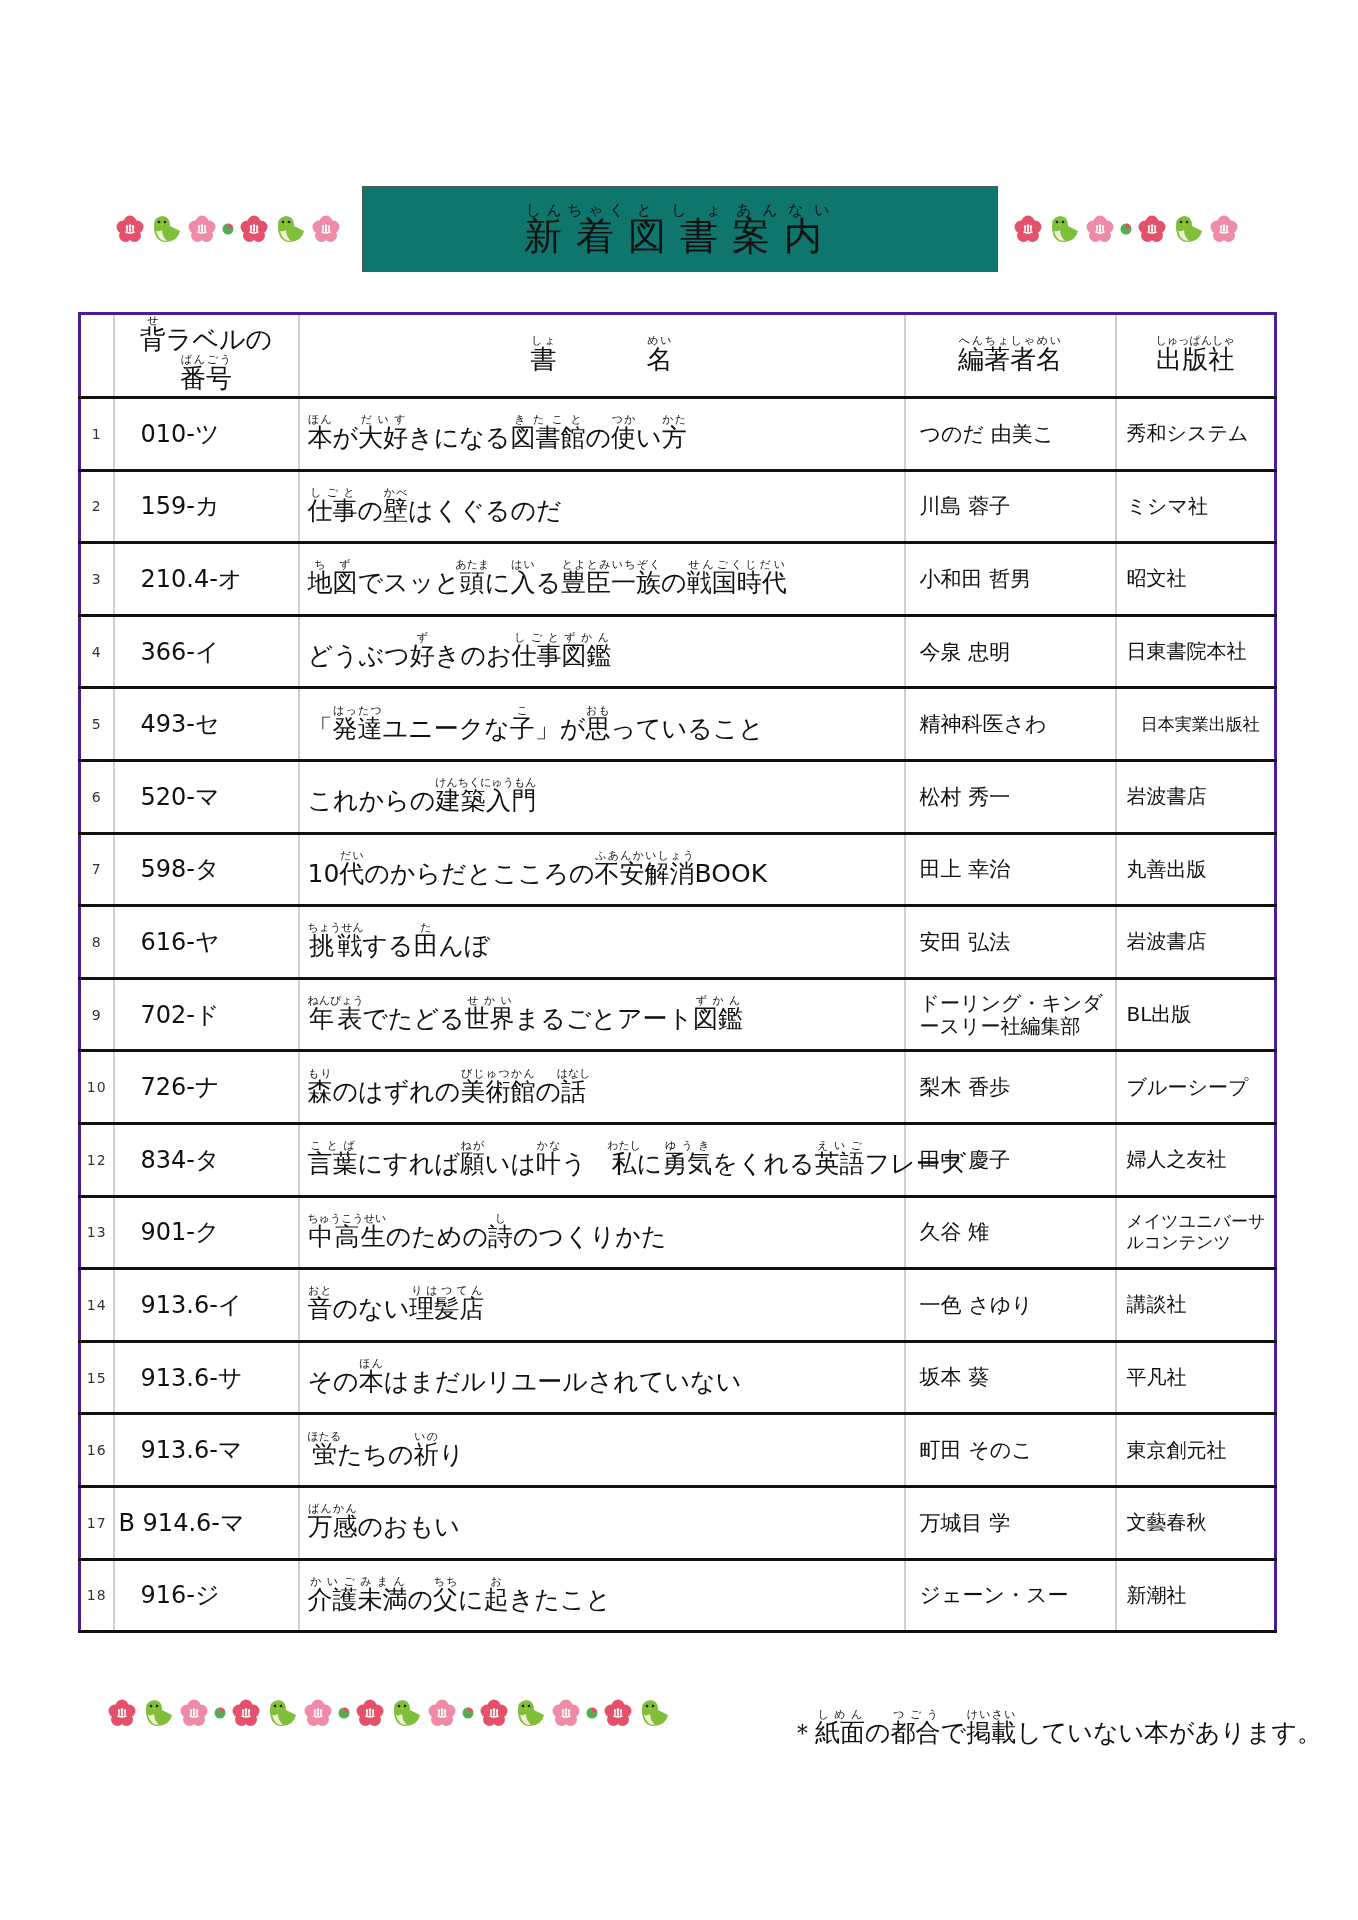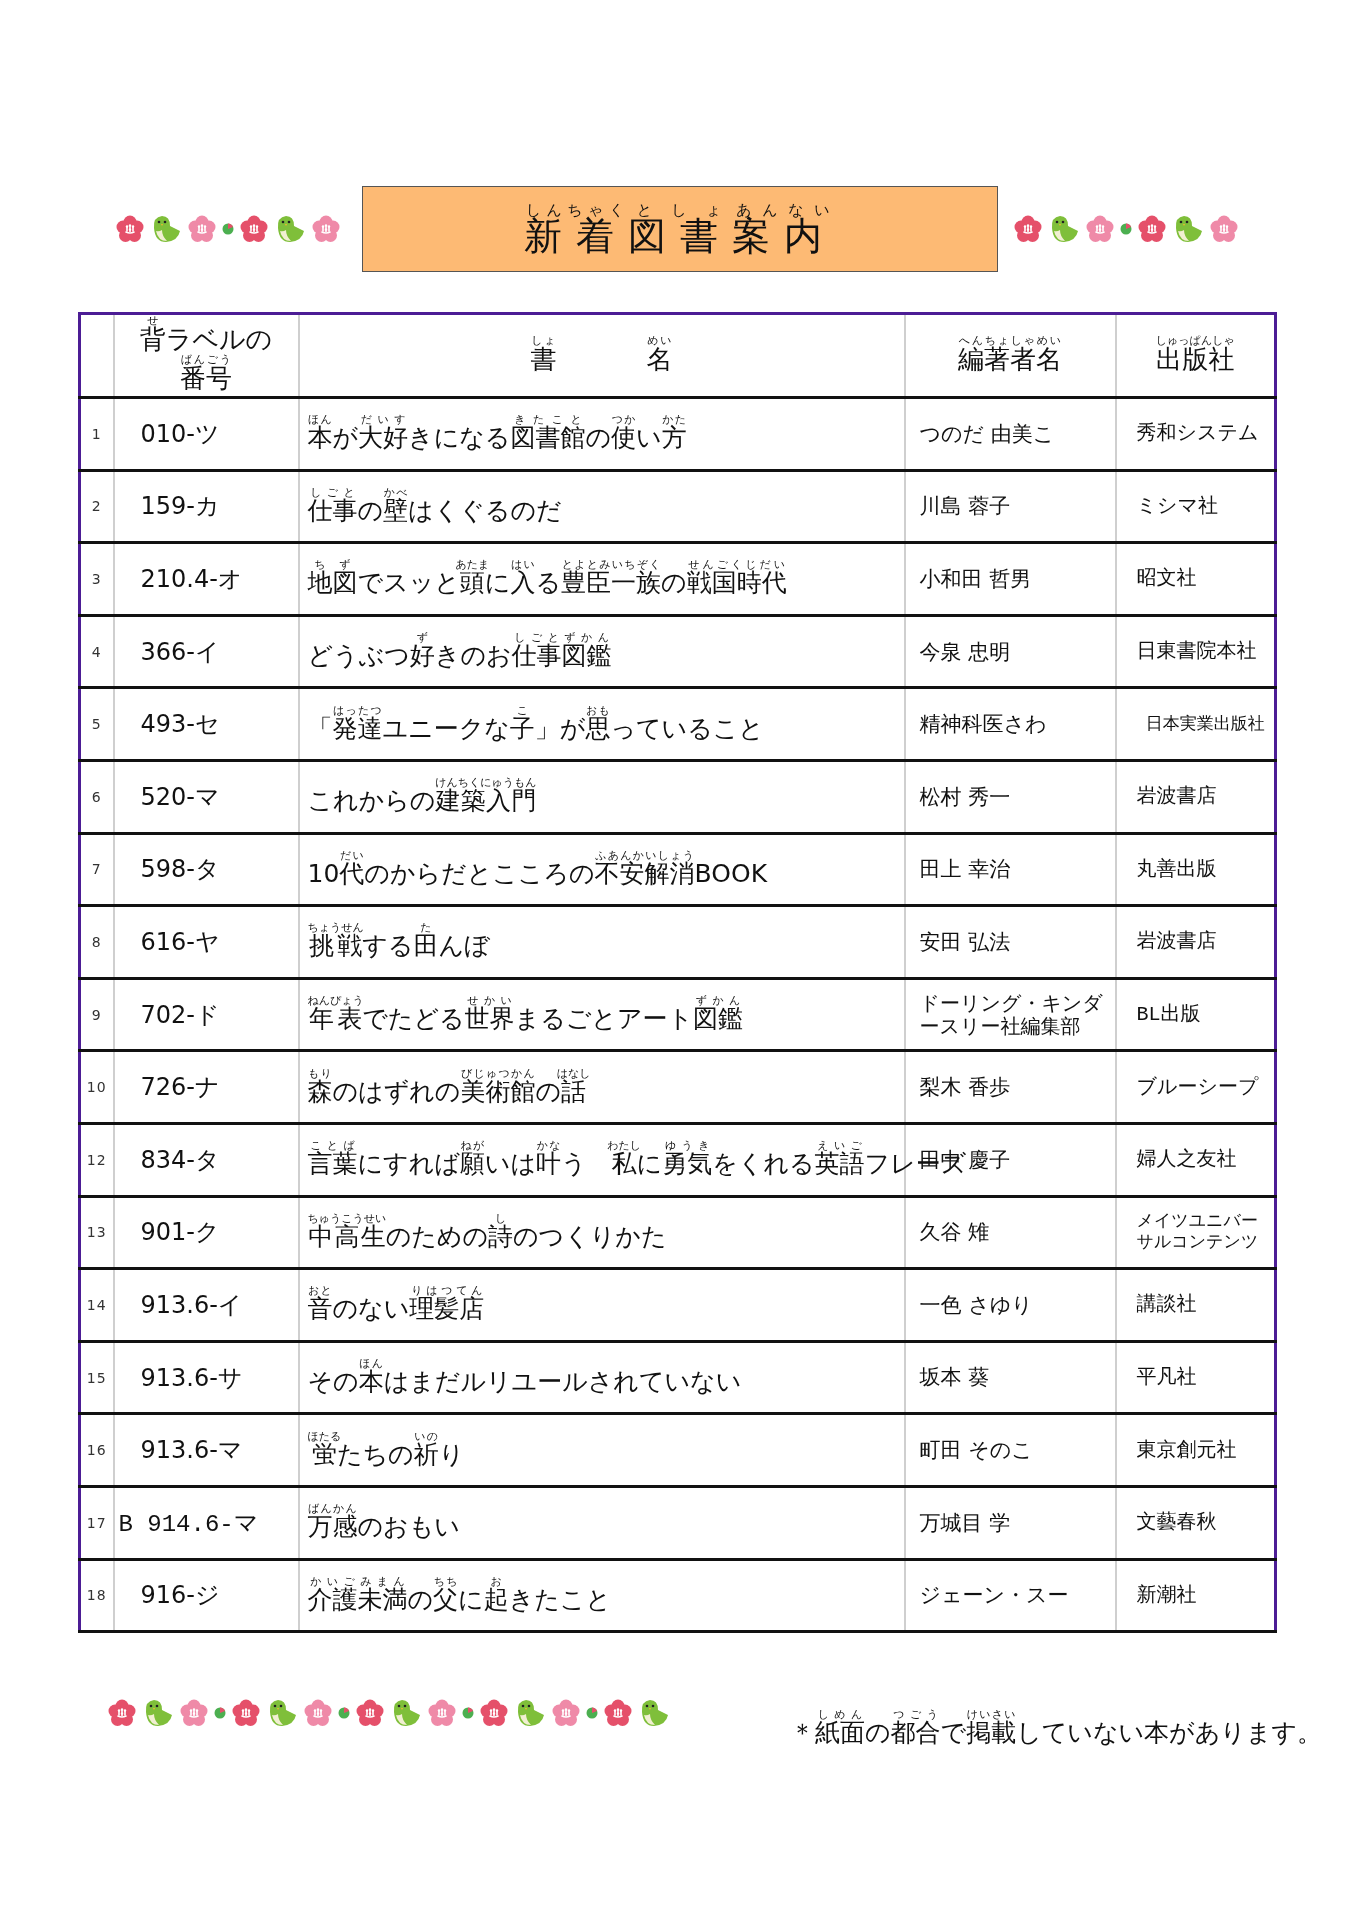--- a/index.html
+++ b/index.html
@@ -6,21 +6,21 @@
   body { width: 1358px; height: 1920px; position: relative; overflow: hidden;
          font-family: "DejaVu Sans", "Liberation Sans", sans-serif; color: #111; }
 
   
   .deco-row { position: absolute; display: flex; align-items: center; gap: 6px; }
   .deco-left  { left: 116px; top: 214px; }
   .deco-right { left: 1014px; top: 214px; }
   .deco-bottom { left: 108px; top: 1698px; gap: 6px; }
 
   .title-box { position: absolute; left: 362px; top: 186px; width: 636px; height: 86px;
-               border: 1.5px solid #555; box-sizing: border-box; background: #fdba74;
+               border: 1.5px solid #555; box-sizing: border-box; background: #0f766e;
                display: flex; align-items: center; justify-content: center; }
   .title-text { font-size: 38px; letter-spacing: 14px; font-weight: normal; line-height: 1; }
   .title-text ruby rt { font-size: 15px; letter-spacing: 2px; }
 
   
   .flower { width: 28px; height: 28px; position: relative; }
   .flower svg, .bird svg, .bud svg { display: block; }
   .bird { width: 32px; height: 30px; }
   .bud  { width: 12px; height: 12px; }
 
@@ -38,25 +38,25 @@
   .col-author { width: 211px; }
   .col-pub { width: 160px; }
 
   th { font-weight: normal; font-size: 26px; text-align: center; }
   th ruby rt { font-size: 11px; }
   .th-title { letter-spacing: 0; }
   .th-title .gap { display: inline-block; width: 90px; }
 
   td.no { font-size: 14px; text-align: center; color: #333; letter-spacing: 1px; }
   td.label { font-size: 24px; padding-left: 26px; white-space: nowrap; }
-  td.label.wide { padding-left: 4px; font-family: Liberation Mono, monospace; }
+  td.label.wide { padding-left: 4px; }
   td.title { font-size: 25px; padding-left: 8px; white-space: nowrap; padding-top: 8px; }
   td.title ruby rt { font-size: 11px; }
   td.author { font-size: 21px; padding-left: 14px; line-height: 1.15; }
-  td.pub { font-size: 20px; padding-left: 20px; line-height: 1.25; white-space: nowrap; font-family: Liberation Mono, monospace; }
+  td.pub { font-size: 20px; padding-left: 10px; line-height: 1.25; white-space: nowrap; }
   td.pub.small { font-size: 17px; }
 
   ruby { ruby-position: over; }
   rt { font-family: "DejaVu Sans", "Liberation Sans", sans-serif; color: #111; }
 
   
   .footer-note { position: absolute; left: 790px; top: 1690px; font-size: 25px; white-space: nowrap; margin-top: 19px; }
   .footer-note ruby rt { font-size: 11px; }
 </style>
 </head>

